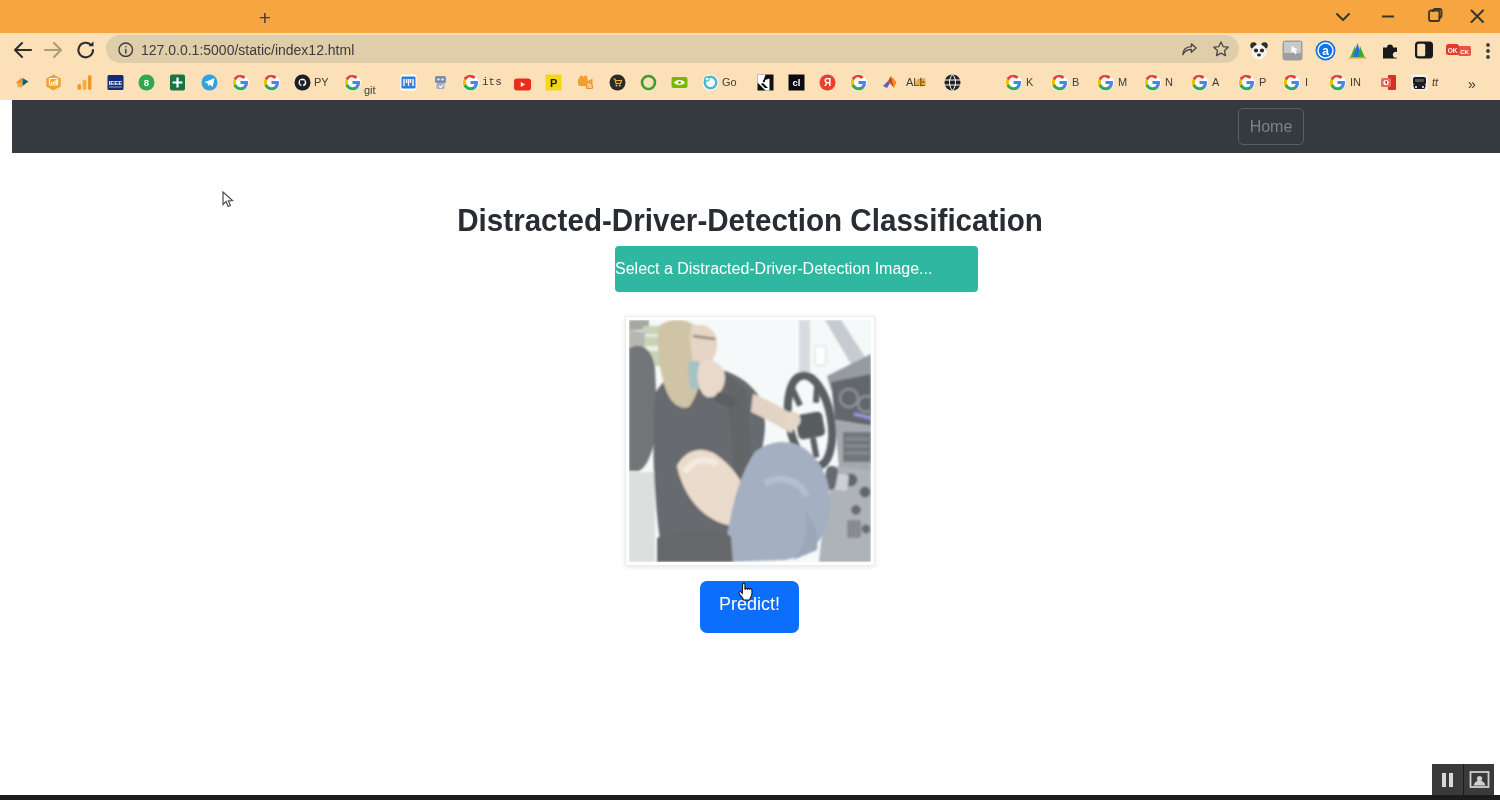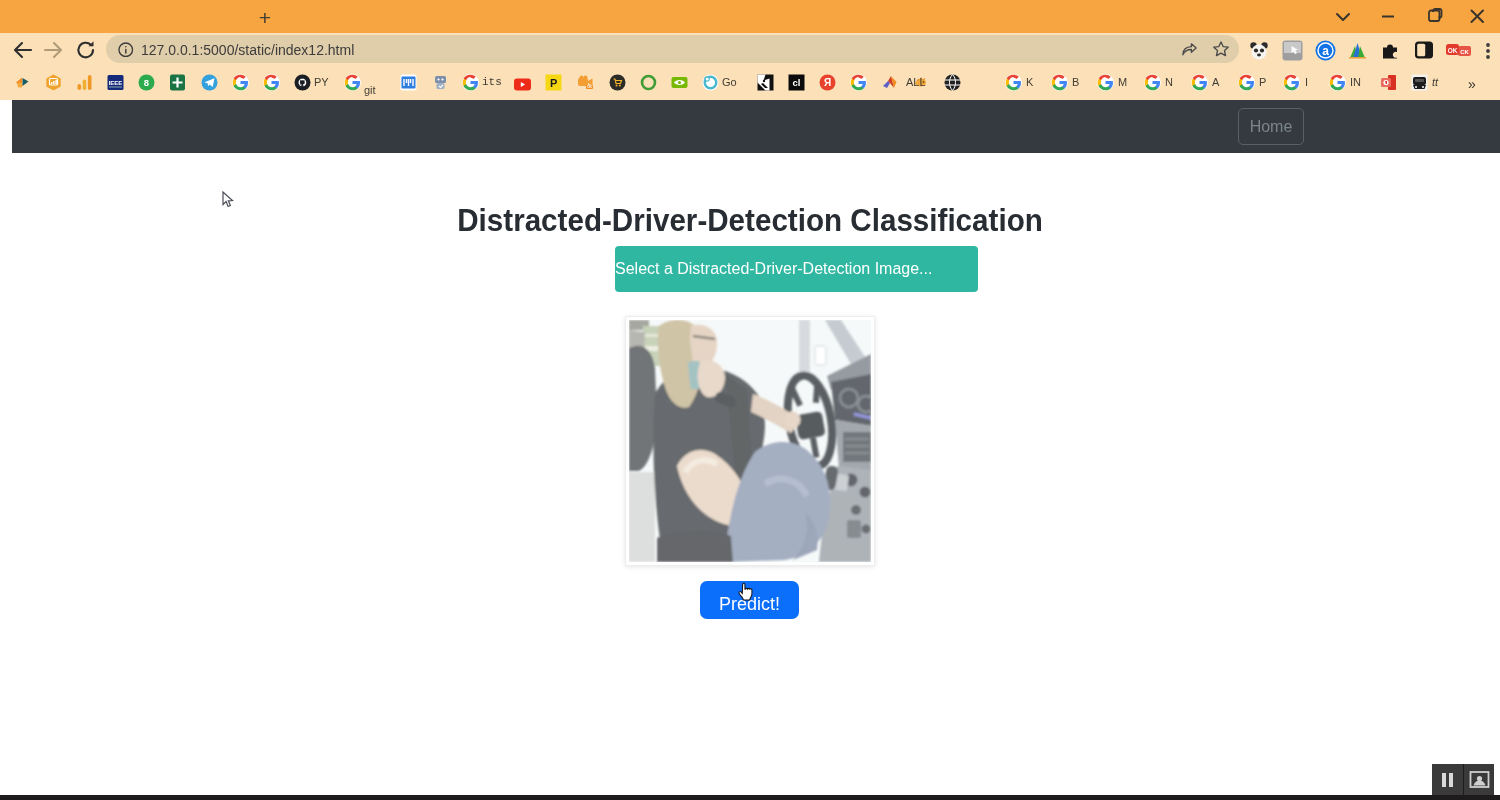--- a/index.html
+++ b/index.html
@@ -24,21 +24,21 @@
   
   #navbar { position:absolute; left:12px; top:100px; width:1500px; height:53px; background:#343a40; }
   #homebtn { position:absolute; left:1226px; top:8px; width:66px; height:37px; border:1px solid #596066;
     border-radius:5px; color:#7b848c; font-size:16px; text-align:center; line-height:35px; }
   
   #h1 { position:absolute; left:0; top:202px; width:1500px; text-align:center; font-size:32px; font-weight:bold; color:#272d33; transform:scaleX(0.925); transform-origin:750px 0; }
   #selbtn { position:absolute; left:568px; top:246px; width:363px; height:46px; background:#30b7a2; border-radius:4px;
     color:#fff; font-size:16px; text-align:left; line-height:46px;margin-left:47px; }
   #frame { position:absolute; left:625px; top:316px; width:250px; height:250px; background:#fff;
     border:1px solid #ededed; box-shadow:0 1px 5px rgba(0,0,0,0.10); padding:3px; }
-  #predict { position:absolute; left:700px; top:581px; width:99px; height:38px; background:#0c6ffb; border-radius:7px;
+  #predict { position:absolute; left:700px; top:581px; width:99px; height:52px; background:#0c6ffb; border-radius:7px;
     color:#fff; font-size:18px; text-align:center; line-height:47px; }
   
   #botbar { position:absolute; left:0; top:795px; width:1500px; height:5px; background:#1d1b1b; }
   .ctl { position:absolute; top:764px; width:31px; height:32px; background:#3a3a3a; }
 </style>
 </head>
 <body>
 
 <div id="tabbar">
   <div id="newtab">+</div>

